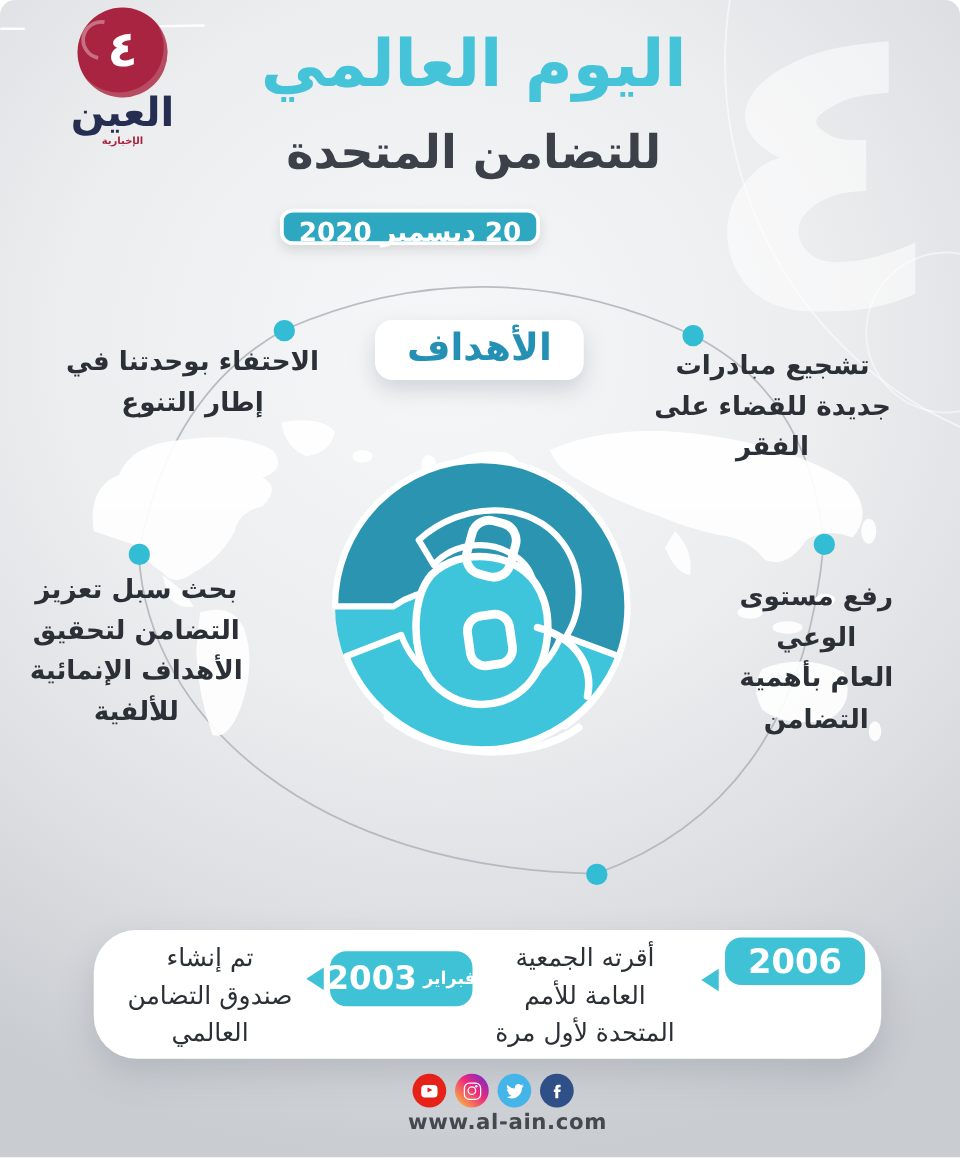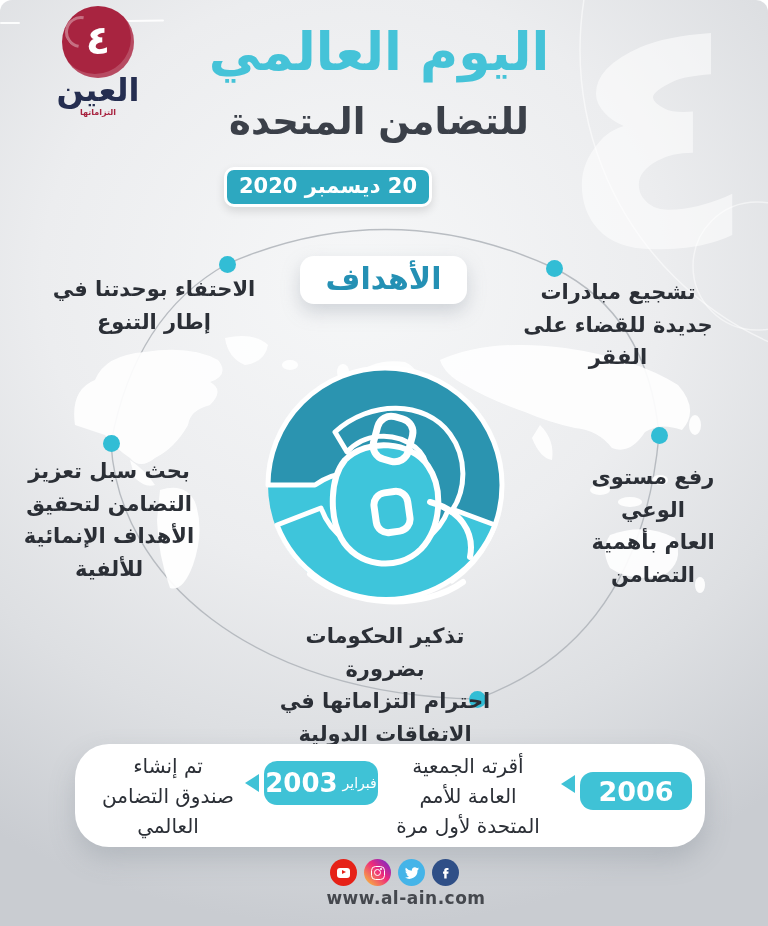--- a/index.html
+++ b/index.html
@@ -34,21 +34,21 @@
   }
   .logo-numeral{ color:#ffffff; font-size:40px; font-weight:700; line-height:1; padding-bottom:4px; }
   .logo-name{ margin-top:-4px; color:#252e50; font-size:32px; font-weight:700; line-height:1.05; }
   .logo-tagline{ color:#a82440; font-size:8px; font-weight:700; letter-spacing:1px; }
   
   .title1{ position:absolute; left:0; right:10px; top:22px; text-align:center;
     font-size:52px; font-weight:700; color:#45c3d8; direction:rtl; }
   .title2{ position:absolute; left:0; right:10px; top:100px; text-align:center;
     font-size:37px; font-weight:700; color:#3b4049; direction:rtl; }
   .date-badge{
-    position:absolute; left:224px; top:167px; width:208px; height:40px;
+    position:absolute; left:224px; top:167px; width:208px; height:29px;
     background:#2da8c0; border:3px solid #ffffff; border-radius:10px;
     box-shadow:0 4px 10px rgba(0,0,0,0.12);
     color:#ffffff; font-size:21px; font-weight:700; text-align:center; line-height:32px; direction:rtl;
   }
   
   .goals-heading{
     position:absolute; left:300px; top:256px; width:167px; height:48px;
     background:#ffffff; border-radius:14px; box-shadow:0 8px 18px rgba(140,150,160,0.35);
     color:#2490b4; font-size:30px; font-weight:700; text-align:center; line-height:46px; direction:rtl;
   }
@@ -69,23 +69,23 @@
   .hands-svg{ position:absolute; left:232px; top:342px; width:306px; height:280px; }
   
   .card{
     position:absolute; left:75px; top:744px; width:630px; height:103px;
     background:#ffffff; border-radius:34px; box-shadow:0 12px 26px rgba(120,128,138,0.30);
   }
   .year-pill{
     position:absolute; background:#3fc2d6; border-radius:13px; color:#ffffff;
     display:flex; align-items:center; justify-content:center; font-weight:700;
   }
-  .pill-2006{ left:505px; top:28px; width:112px; height:38px; font-size:27px; }
+  .pill-2006{ left:505px; top:6px; width:112px; height:38px; font-size:27px; }
   .pill-2003{ left:189px; top:17px; width:114px; height:44px; direction:rtl; gap:5px; }
-  .pill-2003 .month{ font-size:14px; font-weight:400; }
+  .pill-2003 .month{ font-size:14px; font-weight:700; }
   .pill-2003 .yr{ font-size:26px; font-weight:700; }
   .tri{
     position:absolute; width:0; height:0;
     border-top:9px solid transparent; border-bottom:9px solid transparent;
     border-right:14px solid #3fc2d6;
   }
   .tri.t1{ left:486px; top:31px; }
   .tri.t2{ left:170px; top:30px; }
   .card-text{
     position:absolute; direction:rtl; text-align:center; white-space:pre-line;
@@ -132,21 +132,21 @@
              M111,443 C118,575 250,695 477,699
              M554,268 Q648,315 659,435
              M659,435 Q640,640 477,699" fill="none" stroke="#aeb3b9" stroke-width="1.4" opacity="0.85"></path>
   </svg>
 
   <div class="logo">
     <div class="logo-disc">
       <div class="logo-numeral">٤</div>
     </div>
     <div class="logo-name">العين</div>
-    <div class="logo-tagline">التزاماتها</div>
+    <div class="logo-tagline">الإخبارية</div>
   </div>
 
   <div class="title1">اليوم العالمي</div>
   <div class="title2">للتضامن المتحدة</div>
   <div class="date-badge">20 ديسمبر 2020</div>
 
   <svg class="map-svg" viewBox="0 0 650 285" preserveAspectRatio="none">
     <g fill="#ffffff" opacity="0.92">
       <path d="M15,95 Q10,60 35,50 Q45,25 85,22 Q130,15 158,30 Q170,45 150,52 Q165,60 150,75 Q130,80 128,95 Q115,118 95,128 Q80,140 70,128 Q55,118 45,105 Z"></path>
       <path d="M70,130 Q85,140 95,155 Q85,158 75,148 Z"></path>
@@ -194,23 +194,20 @@
   <div class="goal g3">بحث سبل تعزيز
 التضامن لتحقيق
 الأهداف الإنمائية
 للألفية</div>
   <div class="goal g2">تشجيع مبادرات
 جديدة للقضاء على
 الفقر</div>
   <div class="goal g4">رفع مستوى الوعي
 العام بأهمية
 التضامن</div>
-  <div class="goal g5">تذكير الحكومات بضرورة
-احترام التزاماتها في
-الاتفاقات الدولية</div>
 
   <div class="card">
     <div class="year-pill pill-2006">2006</div>
     <div class="tri t1"></div>
     <div class="card-text ct1">أقرته الجمعية
 العامة للأمم
 المتحدة لأول مرة</div>
 
     <div class="year-pill pill-2003">
       <span class="month">فبراير</span>

